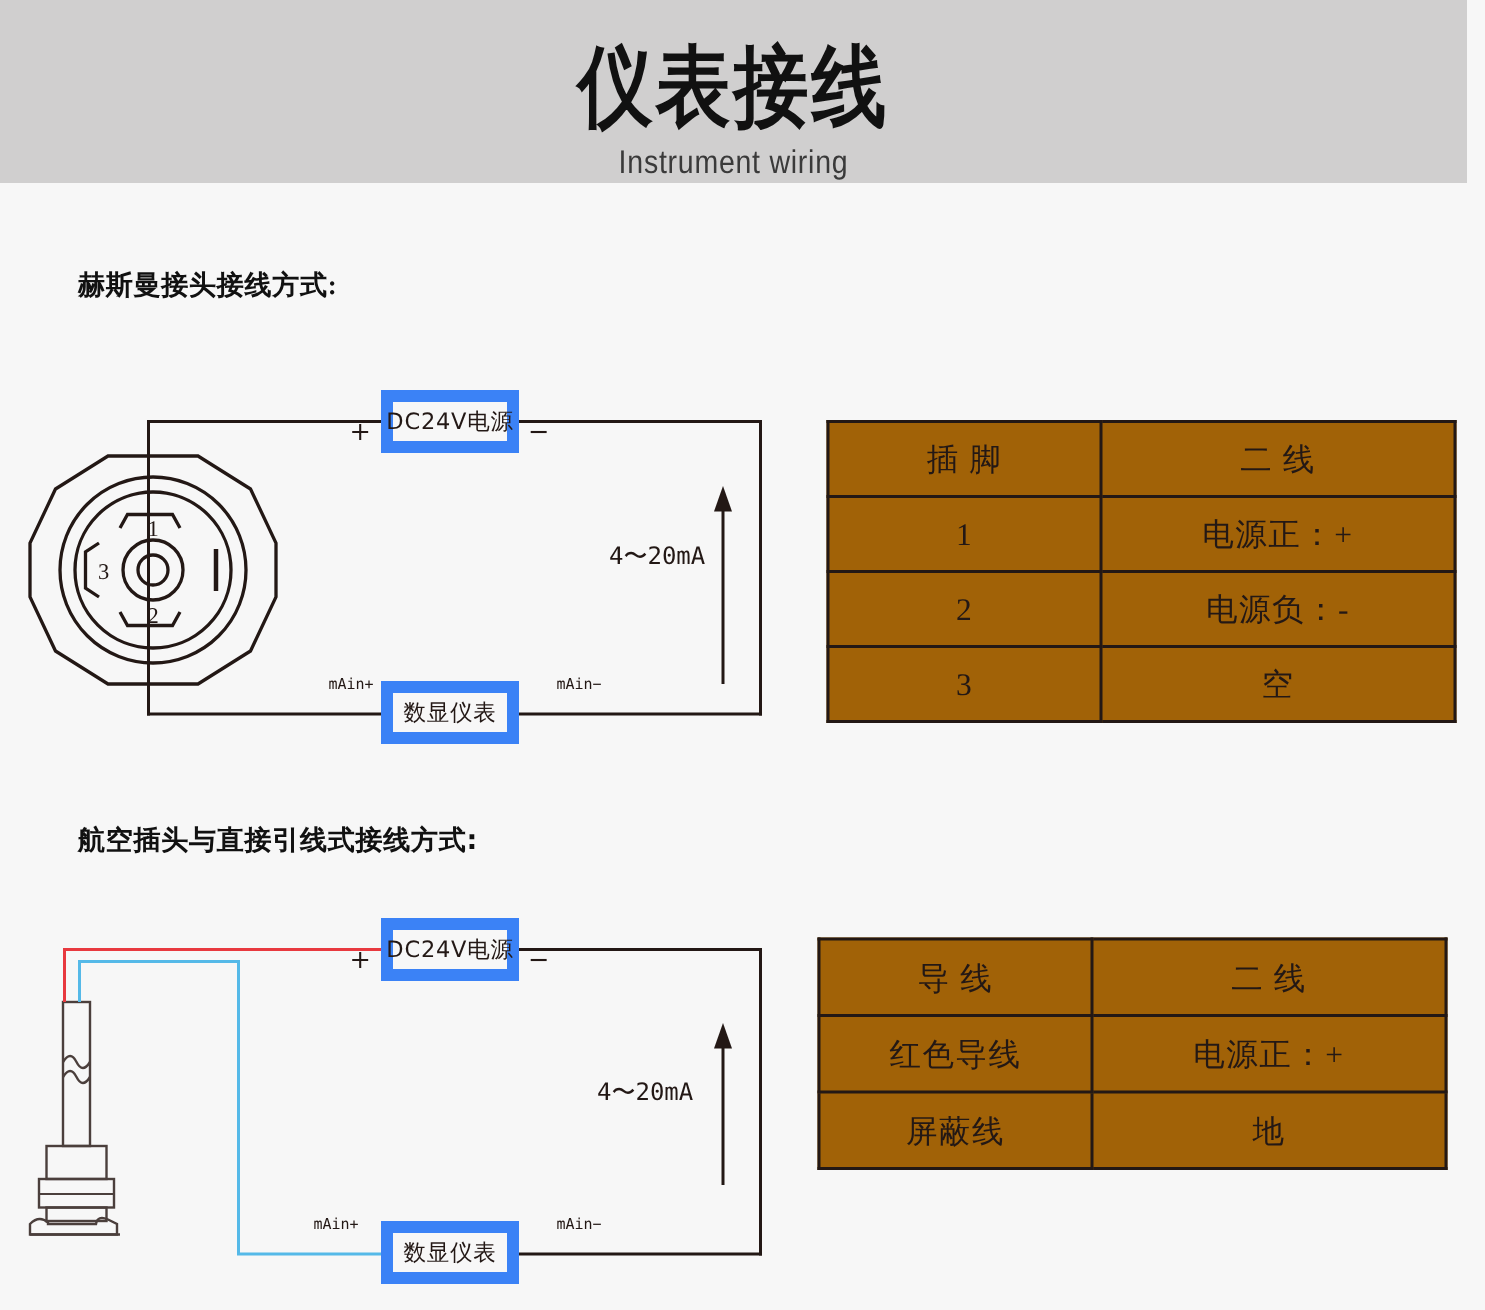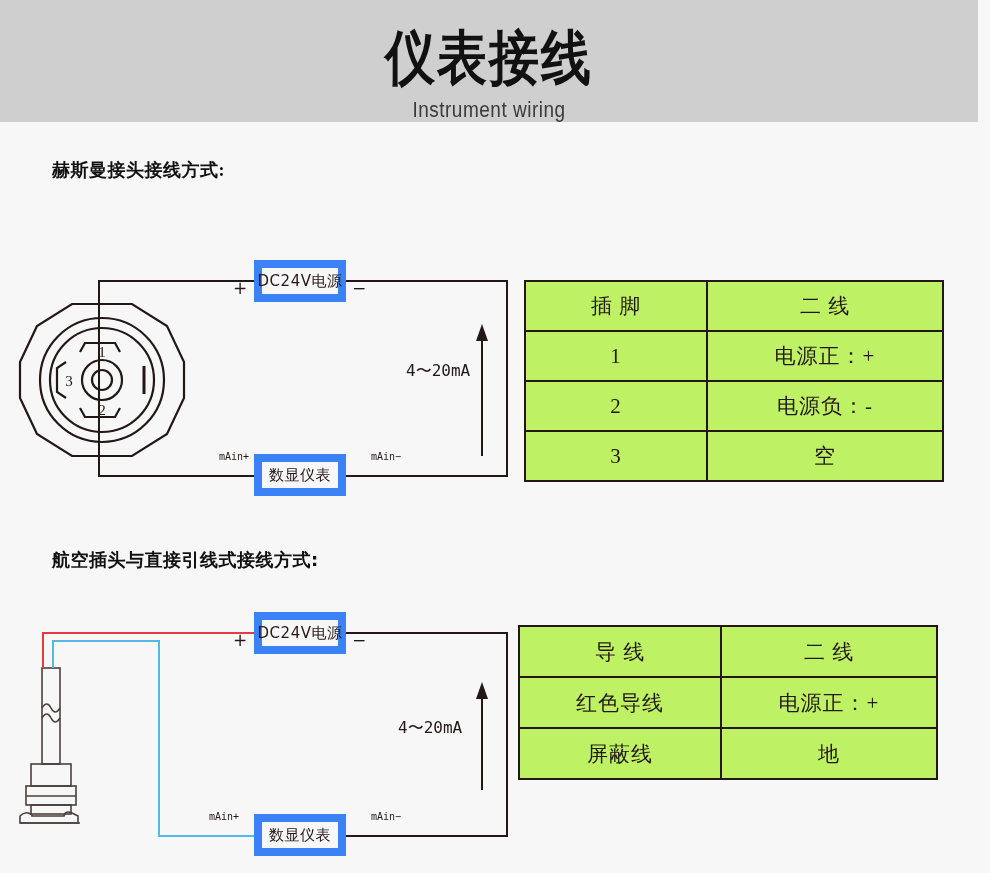--- a/index.html
+++ b/index.html
@@ -30,21 +30,21 @@
     letter-spacing: 0.5px; font-weight: 300;
     transform: scaleY(1.15); transform-origin: top center;
   }
 
   
   .section-heading {
     position: absolute; font-size: 18px; font-weight: bold;
     color: #111; letter-spacing: 0.5px; white-space: nowrap;
     font-family: "DejaVu Sans", "Liberation Sans", sans-serif;
   }
-  #heading-1 { left: 52px; top: 158px; font-family: Liberation Serif, serif; }
+  #heading-1 { left: 52px; top: 178px; font-family: Liberation Serif, serif; }
   #heading-2 { left: 52px; top: 548px; }
 
   
   .diagram { position: absolute; }
   .wire { position: absolute; background: #231815; }
   .wire-h { height: 2px; }
   .wire-v { width: 2px; }
   .wire-red   { background: #e8393f; }
   .wire-blue  { background: #55b9e8; }
 
@@ -66,35 +66,36 @@
     font-family: "DejaVu Sans", "Liberation Sans", sans-serif;
   }
   .current-label {
     position: absolute; font-size: 16px; color: #231815; white-space: nowrap;
     font-family: "DejaVu Sans Mono", "Liberation Mono", monospace;
   }
 
   
   .wiring-table {
     position: absolute; border-collapse: collapse;
-    background: #bef264;
+    background: #a16207;
     font-family: "Liberation Serif", "DejaVu Serif", serif;
+    margin-left: 27px;
   }
   .wiring-table td {
     border: 2px solid #231815;
     text-align: center; vertical-align: middle;
     font-size: 21px; color: #231815; letter-spacing: 1px;
     white-space: nowrap;
   }
   #table-1 { left: 524px; top: 280px; width: 420px; }
   #table-1 td { height: 50px; }
   #table-1 td:first-child { width: 182px; }
   #table-2 { left: 518px; top: 625px; width: 420px; }
   #table-2 td { height: 51px; }
-  #table-2 td:first-child { width: 202px; }
+  #table-2 td:first-child { width: 182px; }
 
   svg { display: block; overflow: visible; }
 </style>
 </head>
 <body>
 
 <div id="page">
 
   <div class="banner">
     <div class="banner-title">仪表接线</div>

